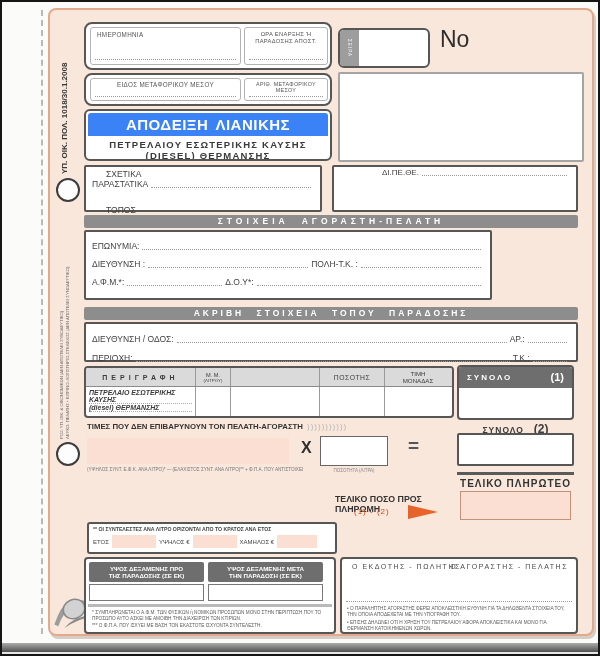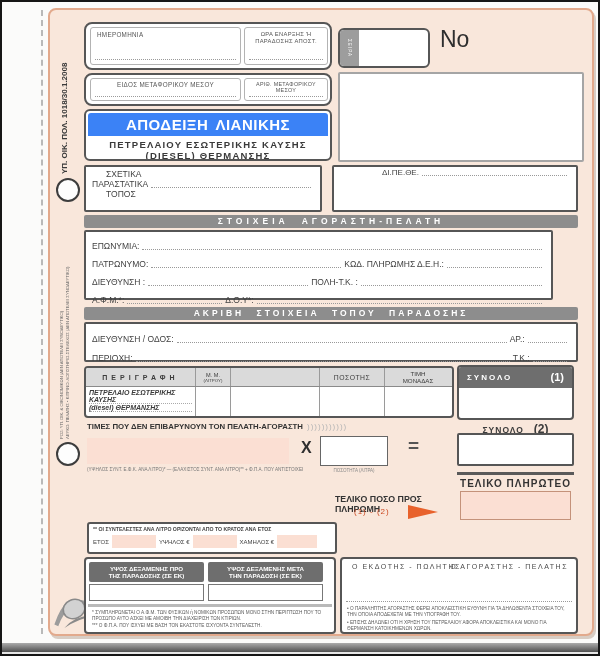--- a/index.html
+++ b/index.html
@@ -95,42 +95,36 @@
 
   <div class="abs fbox" style="left:82px;top:163px;width:238px;height:47px;">
     <div class="frow" style="padding-top:2px;">
         <span style="padding-left:14px;">ΣΧΕΤΙΚΑ</span>
       </div>
     <div class="frow">
         <span>ΠΑΡΑΣΤΑΤΙΚΑ</span>
         <span class="dots"></span>
       </div>
     <div class="frow">
-        <span style="padding-left:14px;">ΤΟΠΟΣ</span>
+        <span style="padding-left:14px;margin-top:16px;">ΤΟΠΟΣ</span>
       </div>
   </div>
   <div class="abs fbox" style="left:330px;top:163px;width:246px;height:47px;">
     <div class="frow" style="font-size:8px;padding-left:40px;">
         <span style="padding-left:8px;">ΔΙ.ΠΕ.ΘΕ.</span>
         <span class="dots"></span>
       </div>
   </div>
 
   <div class="abs bar" style="left:82px;top:213px;width:494px;height:13px;">ΣΤΟΙΧΕΙΑ ΑΓΟΡΑΣΤΗ-ΠΕΛΑΤΗ</div>
-  <div class="abs fbox" style="left:82px;top:228px;width:469px;height:70px;">
+  <div class="abs fbox" style="left:82px;top:228px;width:408px;height:70px;">
     <div class="frow" style="padding-top:9px;">
         <span>ΕΠΩΝΥΜΙΑ:</span>
         <span class="dots"></span>
       </div>
-    <div class="frow" style="padding-top:8px;">
-      <span>ΠΑΤΡΩΝΥΜΟ:</span>
-      <span class="dotsf" style="width:190px;"></span>
-      <span>ΚΩΔ. ΠΛΗΡΩΜΗΣ Δ.Ε.Η.:</span>
-      <span class="dots"></span>
-    </div>
     <div class="frow" style="padding-top:8px;">
       <span>ΔΙΕΥΘΥΝΣΗ :</span>
       <span class="dotsf" style="width:160px;"></span>
       <span>ΠΟΛΗ-Τ.Κ. :</span>
       <span class="dots"></span>
     </div>
     <div class="frow" style="padding-top:8px;">
       <span>Α.Φ.Μ.*:</span>
       <span class="dotsf" style="width:95px;"></span>
       <span>Δ.Ο.Υ*:</span>

